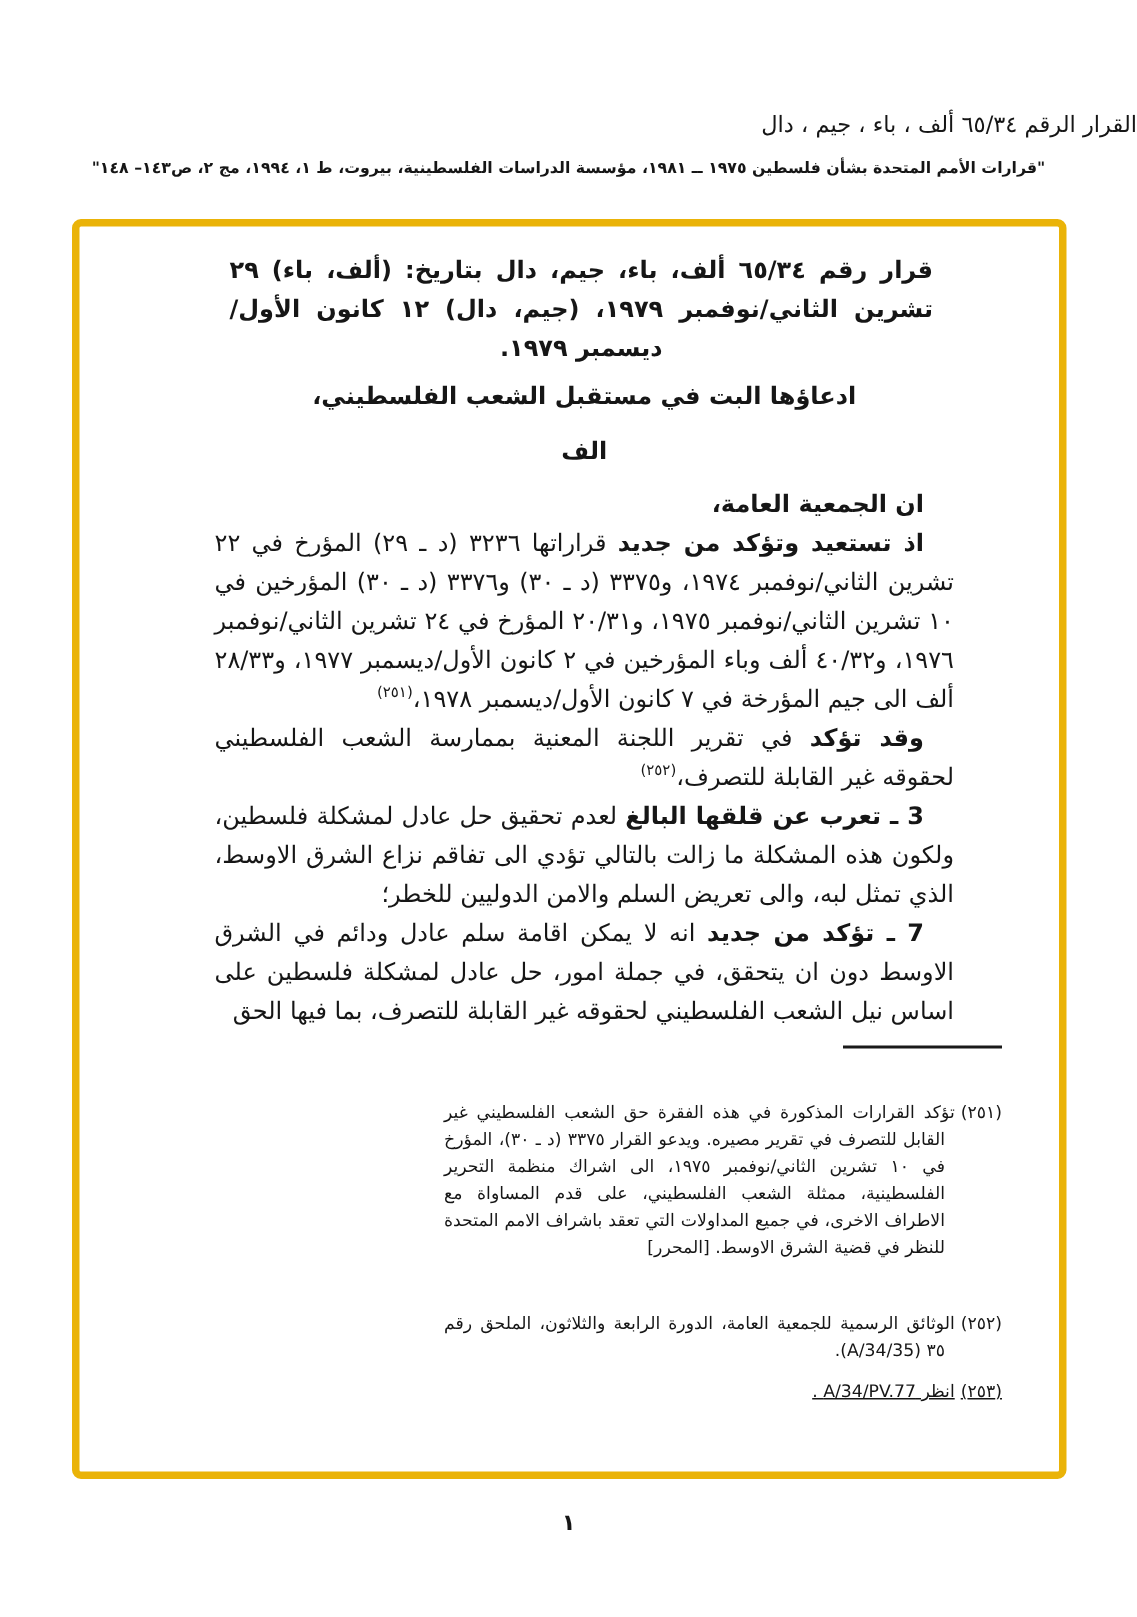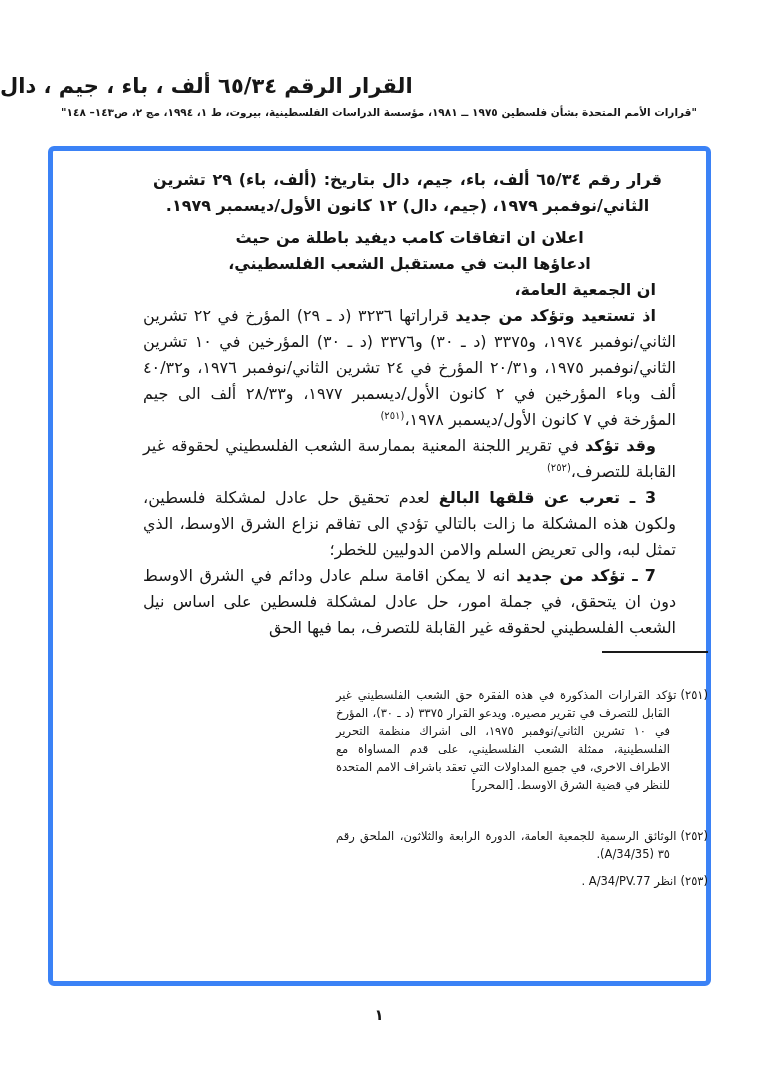--- a/index.html
+++ b/index.html
@@ -7,36 +7,36 @@
     width:758px; height:1078px;
     background:#ffffff;
     font-family:"DejaVu Sans", sans-serif;
     color:#161616;
     position:relative;
     direction:rtl;
     overflow:hidden;
   }
   .doc-title {
     position:absolute; top:74px; left:0; right:0;
-    text-align:left;
-    font-size:21px; font-weight:bold;
+    text-align:right;
+    font-size:15px; font-weight:normal;
     letter-spacing:0.5px;
   }
   .doc-source {
     position:absolute; top:106px; left:0; right:0;
     text-align:center;
     font-size:10.5px; font-weight:bold;
   }
   .green-box {
     position:absolute; top:146px; left:48px;
     width:663px; height:840px;
     box-sizing:border-box;
-    border:5px solid #3b82f6;
+    border:5px solid #eab308;
     border-radius:6px;
-    padding:16px 30px 0 90px;
+    padding:16px 70px 0 90px;
     font-size:16px;
     line-height:26px;
     text-align:justify;
   }
   .green-box p { margin:0; }
   .bold { font-weight:bold; }
   .res-heading {
     font-weight:bold;
     text-align:justify;
     text-align-last:center;
@@ -68,44 +68,44 @@
     border-top:2px solid #1a1a1a;
     margin-bottom:7px;
   }
   .footnote {
     padding-right:38px;
     text-indent:-38px;
     margin-bottom:1px;
     margin-top:33px;
   }
   .footnote .mk { margin-left:4px; }
-  .fn-last { margin-top:9px; margin-left:14px; }
+  .fn-last { margin-top:9px; margin-left:14px;text-decoration:underline; }
   .page-number {
     position:absolute; top:1006px; left:0; right:0;
     text-align:center;
     font-size:15px; font-weight:bold;
   }
 </style>
 </head>
 <body>
 
 <div class="page">
 
   <div class="doc-title">القرار الرقم ٦٥/٣٤ ألف ، باء ، جيم ، دال</div>
 
   <div class="doc-source">"قرارات الأمم المتحدة بشأن فلسطين ١٩٧٥ ــ ١٩٨١، مؤسسة الدراسات الفلسطينية، بيروت، ط ١، ١٩٩٤، مج ٢، ص١٤٣– ١٤٨"</div>
 
   <div class="green-box">
 
     <p class="res-heading">قرار رقم ٦٥/٣٤ ألف، باء، جيم، دال بتاريخ: (ألف، باء) ٢٩ تشرين الثاني/نوفمبر ١٩٧٩، (جيم، دال) ١٢ كانون الأول/ديسمبر ١٩٧٩.</p>
 
-    <p class="subject">اعلان ان اتفاقات كامب ديفيد باطلة من حيث</p>
 
     <p class="subject">ادعاؤها البت في مستقبل الشعب الفلسطيني،</p>
 
+    <p class="section-head">الف</p>
 
     <p class="para bold">ان الجمعية العامة،</p>
 
     <p class="para">
       <span class="bold">اذ تستعيد وتؤكد من جديد</span><span> قراراتها ٣٢٣٦ (د ـ ٢٩) المؤرخ في ٢٢ تشرين الثاني/نوفمبر ١٩٧٤، و٣٣٧٥ (د ـ ٣٠) و٣٣٧٦ (د ـ ٣٠) المؤرخين في ١٠ تشرين الثاني/نوفمبر ١٩٧٥، و٢٠/٣١ المؤرخ في ٢٤ تشرين الثاني/نوفمبر ١٩٧٦، و٤٠/٣٢ ألف وباء المؤرخين في ٢ كانون الأول/ديسمبر ١٩٧٧، و٢٨/٣٣ ألف الى جيم المؤرخة في ٧ كانون الأول/ديسمبر ١٩٧٨،</span><sup class="ref">(٢٥١)</sup>
     </p>
 
     <p class="para">
       <span class="bold">وقد تؤكد</span><span> في تقرير اللجنة المعنية بممارسة الشعب الفلسطيني لحقوقه غير القابلة للتصرف،</span><sup class="ref">(٢٥٢)</sup>
     </p>

